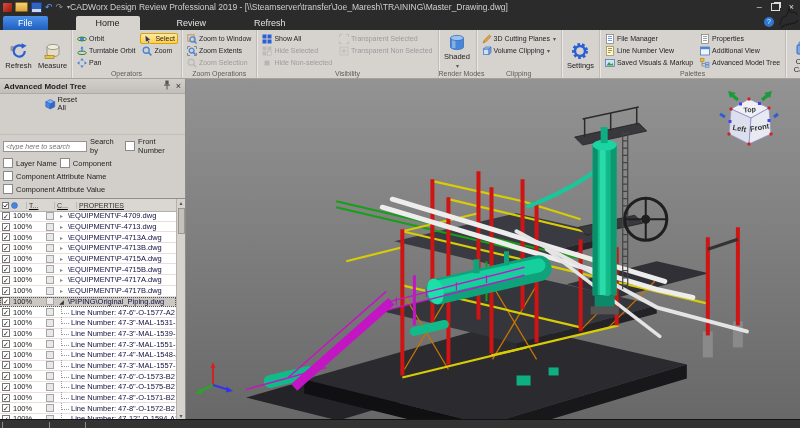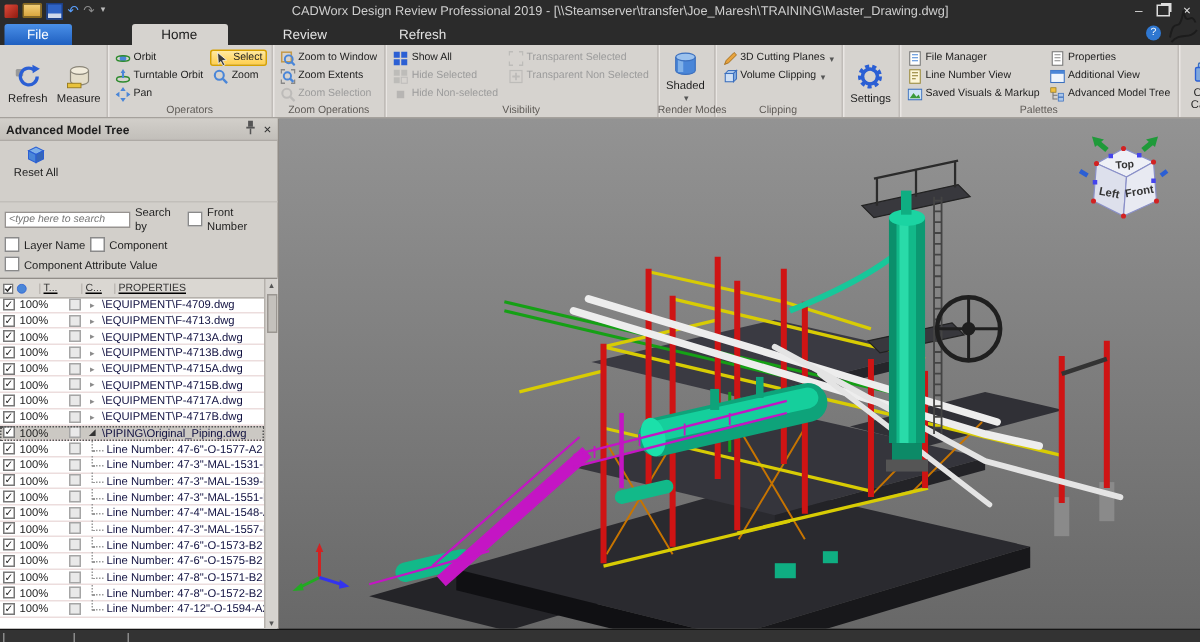--- a/index.html
+++ b/index.html
@@ -9,29 +9,29 @@
   
   .titlebar{height:14px;background:#2b2b2b;display:flex;align-items:center;color:#c9c9c9;}
   .qat{display:flex;gap:3px;padding-left:3px;align-items:center;}
   .qi{display:inline-block;}
   .qi.app{width:9px;height:9px;background:linear-gradient(135deg,#e04a3a,#8e1b10);border-radius:1px;}
   .qi.folder{width:11px;height:8px;background:linear-gradient(#f3cf7a,#d9a53c);border:1px solid #8a6a20;border-radius:1px;}
   .qi.save{width:9px;height:9px;background:#2f63c4;border:1px solid #1c3f86;box-shadow:inset 0 -3px 0 #cfd8ea;}
   .qi.undo{color:#5aa0ff;font-size:9px;line-height:9px;}
   .qi.redo{color:#8a8a8a;font-size:9px;line-height:9px;}
   .qi.caret{color:#bbb;font-size:6px;line-height:9px;}
-  .title{flex:1;text-align:center;font-size:8.5px;white-space:nowrap;overflow:hidden;color:#cfcfcf;}
+  .title{flex:1;text-align:left;font-size:8.5px;white-space:nowrap;overflow:hidden;color:#cfcfcf;}
   .winbtns{display:flex;gap:9px;padding-right:6px;align-items:center;}
   .wb{color:#ddd;font-size:9px;line-height:10px;}
   .wb.maxi{width:7px;height:6px;border:1px solid #ddd;box-shadow:2px -2px 0 -1px #ddd;}
   
   .tabrow{height:16px;background:#2b2b2b;display:flex;align-items:flex-end;}
   .tab{font-size:9px;padding:2px 13px 2px;color:#e2e2e2;height:14px;box-sizing:border-box;white-space:nowrap;}
   .tab.file{background:linear-gradient(#4a90e8,#1f5fc0);color:#fff;margin-left:3px;border-radius:2px 2px 0 0;padding:2px 15px;}
-  .tab.active{background:#d6d3cf;color:#1a1a1a;border-radius:2px 2px 0 0;margin-left:40px;padding:2px 20px;}
+  .tab.active{background:#d6d3cf;color:#1a1a1a;border-radius:2px 2px 0 0;margin-left:28px;padding:2px 20px;}
   .tab.review{margin-left:24px;}
   .tab.publish{margin-left:22px;}
   .helpdot{position:absolute;right:26px;top:17px;width:10px;height:10px;border-radius:50%;
            background:#2f77d0;color:#fff;font-size:7px;line-height:10px;text-align:center;z-index:5;}
   .scribble{position:absolute;right:0;top:1px;z-index:5;}
   
   .ribbon{height:48px;background:#d6d3cf;border-bottom:1px solid #a5a19c;display:flex;align-items:stretch;overflow:hidden;}
   .rg{position:relative;border-right:1px solid #c0bcb8;box-shadow:1px 0 0 #e9e6e3;padding:2px 3px 10px 3px;display:flex;gap:3px;}
   .rg.nolabel{padding-bottom:2px;align-items:center;}
   .rglabel{position:absolute;bottom:1px;left:0;right:0;text-align:center;font-size:7px;color:#5f5b57;white-space:nowrap;}
@@ -45,21 +45,21 @@
   .sbtn.selected{background:linear-gradient(#ffe9a0,#ffcf4e);border:1px solid #d8a200;border-radius:2px;}
   .sicon{width:10px;height:10px;flex:0 0 auto;display:inline-flex;}
   .caret{font-size:6px;color:#555;margin-left:1px;}
   
   .main{display:flex;height:340px;}
   .panel{width:186px;background:#d2cfca;border-right:1px solid #8f8b86;display:flex;flex-direction:column;box-sizing:border-box;}
   .phdr{height:14px;background:linear-gradient(#d2cfca,#c2bfba);display:flex;align-items:center;padding:0 4px;border-bottom:1px solid #aeaaa5;}
   .ptitle{flex:1;font-size:8px;font-weight:bold;color:#1e1e1e;}
   .phbtn{color:#333;font-size:9px;line-height:10px;margin-left:5px;}
   .ptool{height:36px;display:flex;align-items:flex-start;padding:2px 4px;border-bottom:1px solid #c2bfba;}
-  .resetbtn{width:40px;display:flex;flex-direction:column;align-items:center;font-size:7.5px;color:#222;line-height:8px;gap:1px;}
+  .resetbtn{width:40px;display:flex;flex-direction:row;align-items:center;font-size:7.5px;color:#222;line-height:8px;gap:1px;margin-left:40px;}
   .psearch{padding:2px 3px 3px;display:flex;flex-direction:column;gap:3px;font-size:7.5px;color:#1e1e1e;}
   .srow{display:flex;align-items:center;gap:3px;}
   .sinput{width:84px;height:11px;background:#fff;border:1px solid #979390;font-size:7px;font-style:italic;color:#666;padding:0 2px;box-sizing:border-box;}
   .cbx{width:8px;height:8px;background:#fff;border:1px solid #8a8a8a;flex:0 0 auto;}
   
   .tree{flex:1;margin-top:1px;border-top:1px solid #918d88;background:#fff;overflow:hidden;position:relative;text-decoration:underline;}
   .thead{height:12px;background:#dad7d2;border-bottom:1px solid #b5b1ac;display:flex;align-items:center;font-size:7px;color:#333;padding-right:10px;}
   .thead .hicons{width:24px;display:flex;gap:2px;padding-left:2px;align-items:center;}
   .thead .hc{border-left:1px solid #bdb9b4;padding-left:2px;box-sizing:border-box;white-space:nowrap;}
   .hc.t{width:28px;}
@@ -459,20 +459,24 @@
         <span>Front Number</span>
       </div>
       <div class="srow">
         <span class="cbx"></span>
         <span>Layer Name</span>
         <span class="cbx"></span>
         <span>Component</span>
       </div>
       <div class="srow">
         <span class="cbx"></span>
+        <span>Component Attribute Name</span>
+      </div>
+      <div class="srow">
+        <span class="cbx"></span>
         <span>Component Attribute Value</span>
       </div>
     </div>
     <div class="tree">
       <div class="thead">
         <span class="hicons">
           <svg width="7" height="7" viewBox="0 0 7 7">
               <rect x="0.5" y="0.5" width="6" height="6" fill="#fff" stroke="#777"></rect>
               <path d="M1.5 3.5 L3 5 L5.5 1.8" stroke="#2a2a2a" fill="none" stroke-width="1"></path>
             </svg>

